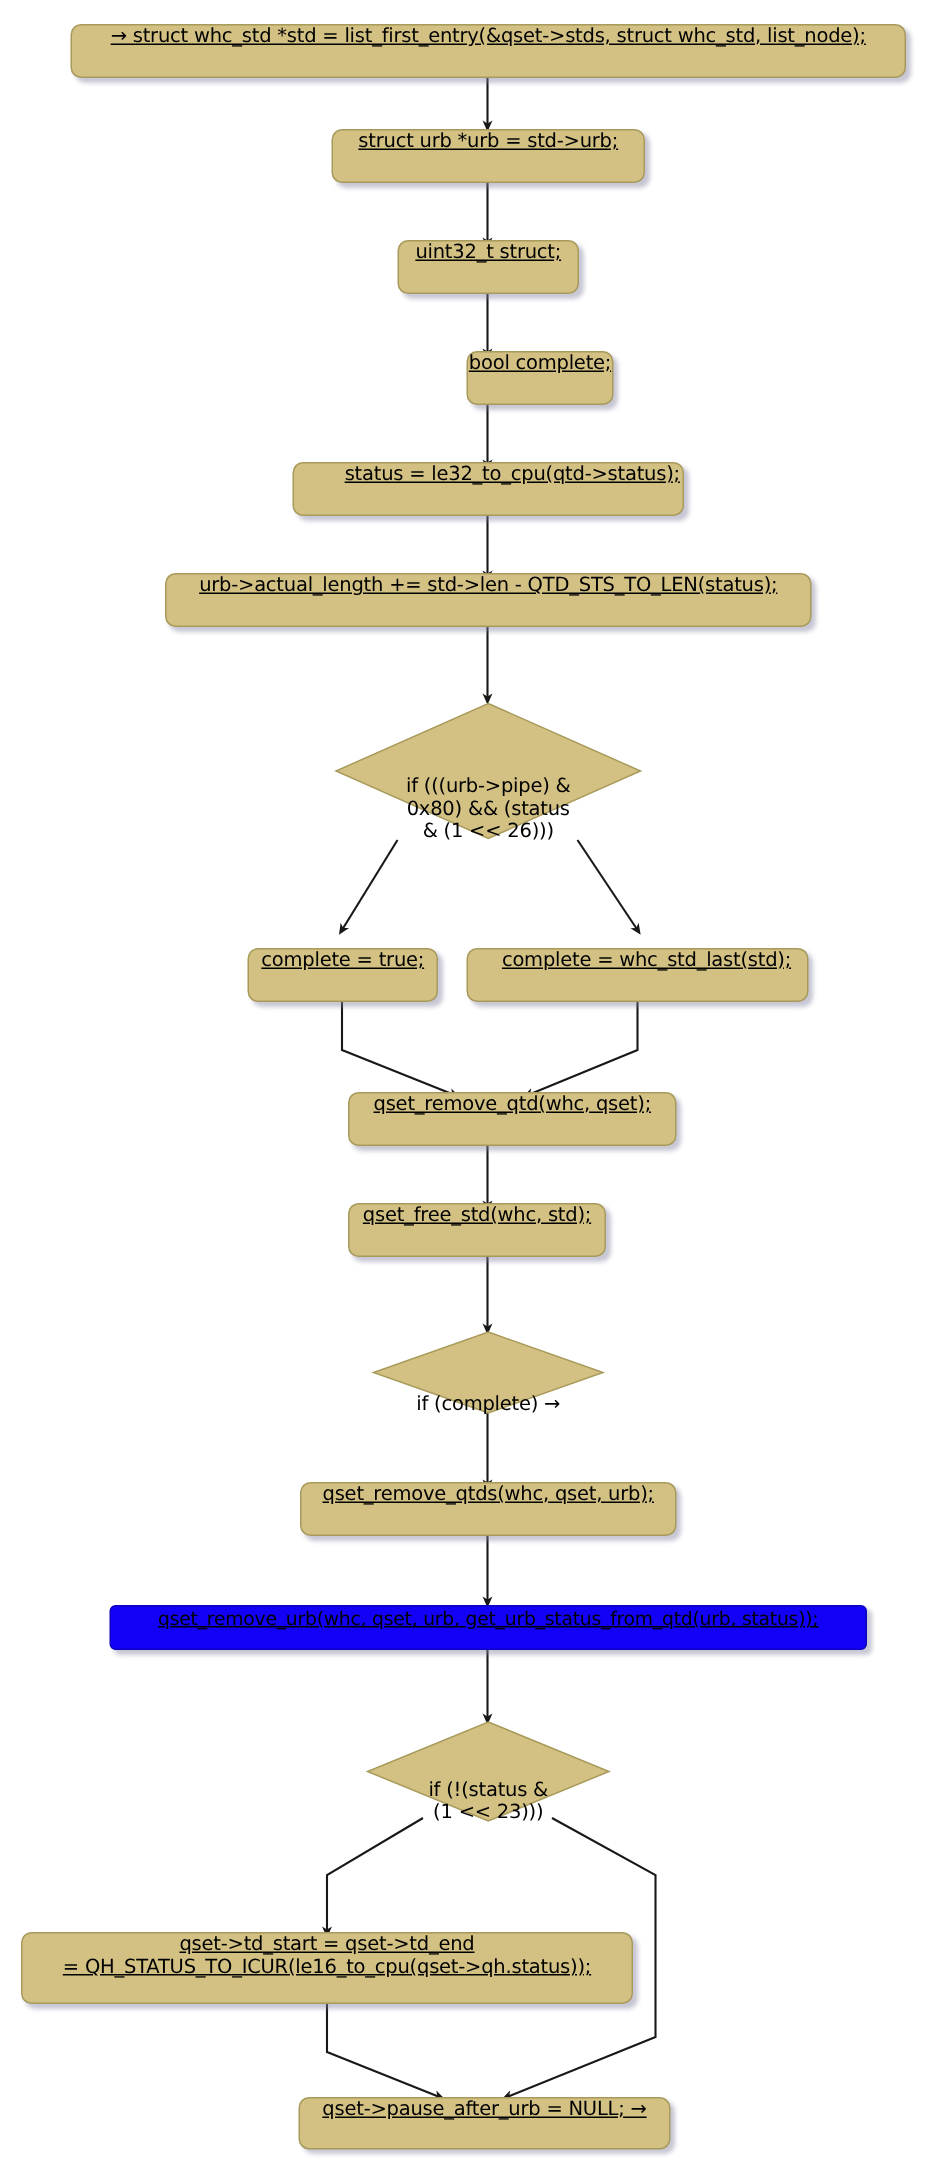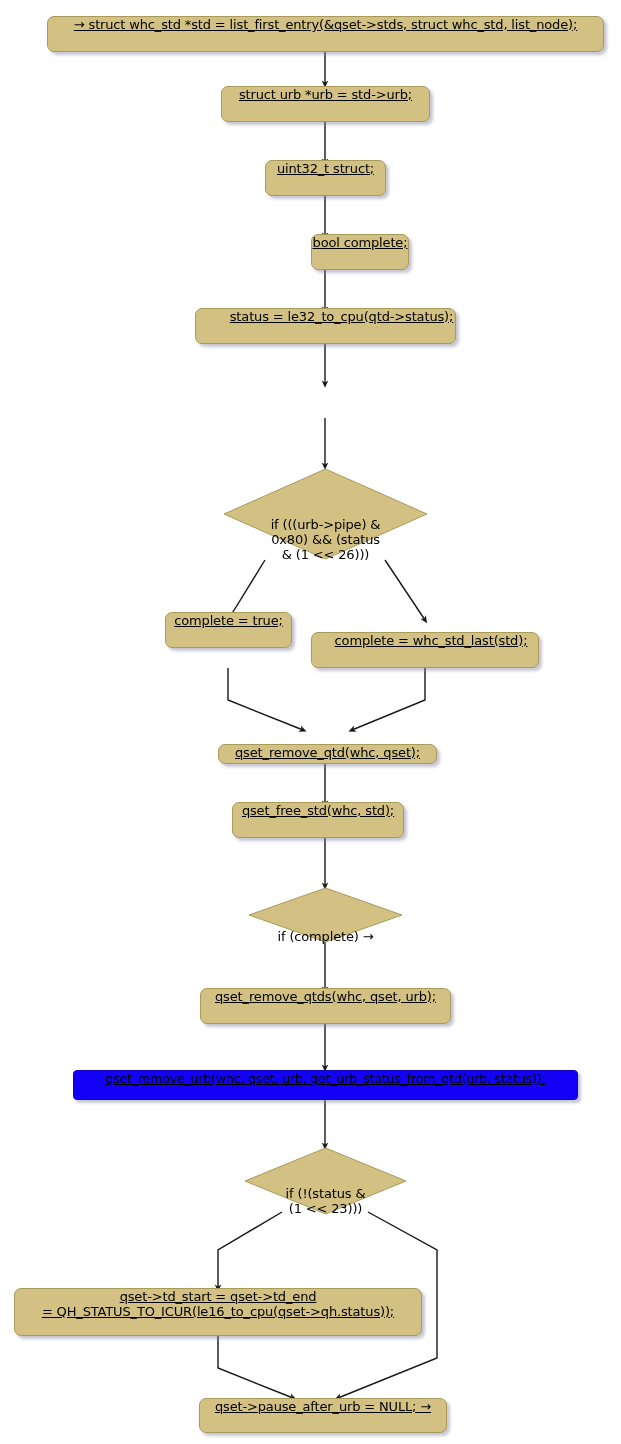--- a/index.html
+++ b/index.html
@@ -137,40 +137,43 @@
   </div>
 
   <div class="node" style="left:267px; top:234px; width:98px; height:36px;margin-left:44px;">
     <span>bool complete;</span>
   </div>
 
   <div class="node" style="left:195px; top:308px; width:261px; height:36px;padding-left:32px;">
     <span>status = le32_to_cpu(qtd-&gt;status);</span>
   </div>
 
+  <div class="node" style="left:110px; top:382px; width:431px; height:36px;">
+    <span>urb-&gt;actual_length += std-&gt;len - QTD_STS_TO_LEN(status);</span>
+  </div>
 
   <div class="diamond-wrap" style="left:221px; top:466px; width:209px; height:96px;">
     <svg class="diamond-shape" viewBox="0 0 209 96" preserveAspectRatio="none">
       <polygon points="104.5,3 206,48 104.5,93 3,48" fill="#D3C183" stroke="#A89A5B" stroke-width="1"></polygon>
       <polygon points="104.5,3 206,48 104.5,93 3,48" fill="none" stroke="#9aa3c0" stroke-width="0"></polygon>
     </svg>
     <div class="diamond-label">if (((urb-&gt;pipe) &amp;
 0x80) &amp;&amp; (status
 &amp; (1 &lt;&lt; 26)))</div>
   </div>
 
-  <div class="node" style="left:165px; top:612px; width:127px; height:36px;">
+  <div class="node" style="left:165px; top:632px; width:127px; height:36px;">
     <span>complete = true;</span>
   </div>
 
   <div class="node" style="left:311px; top:632px; width:228px; height:36px;padding-left:12px;">
     <span>complete = whc_std_last(std);</span>
   </div>
 
-  <div class="node" style="left:218px; top:728px; width:219px; height:20px;margin-top:16px;">
+  <div class="node" style="left:232px; top:728px; width:219px; height:36px;">
     <span>qset_remove_qtd(whc, qset);</span>
   </div>
 
   <div class="node" style="left:232px; top:802px; width:172px; height:36px;">
     <span>qset_free_std(whc, std);</span>
   </div>
 
   <div class="diamond-wrap" style="left:247px; top:886px; width:157px; height:58px;">
     <svg class="diamond-shape" viewBox="0 0 157 58" preserveAspectRatio="none">
       <polygon points="78.5,2 155,29 78.5,56 2,29" fill="#D3C183" stroke="#A89A5B" stroke-width="1"></polygon>

